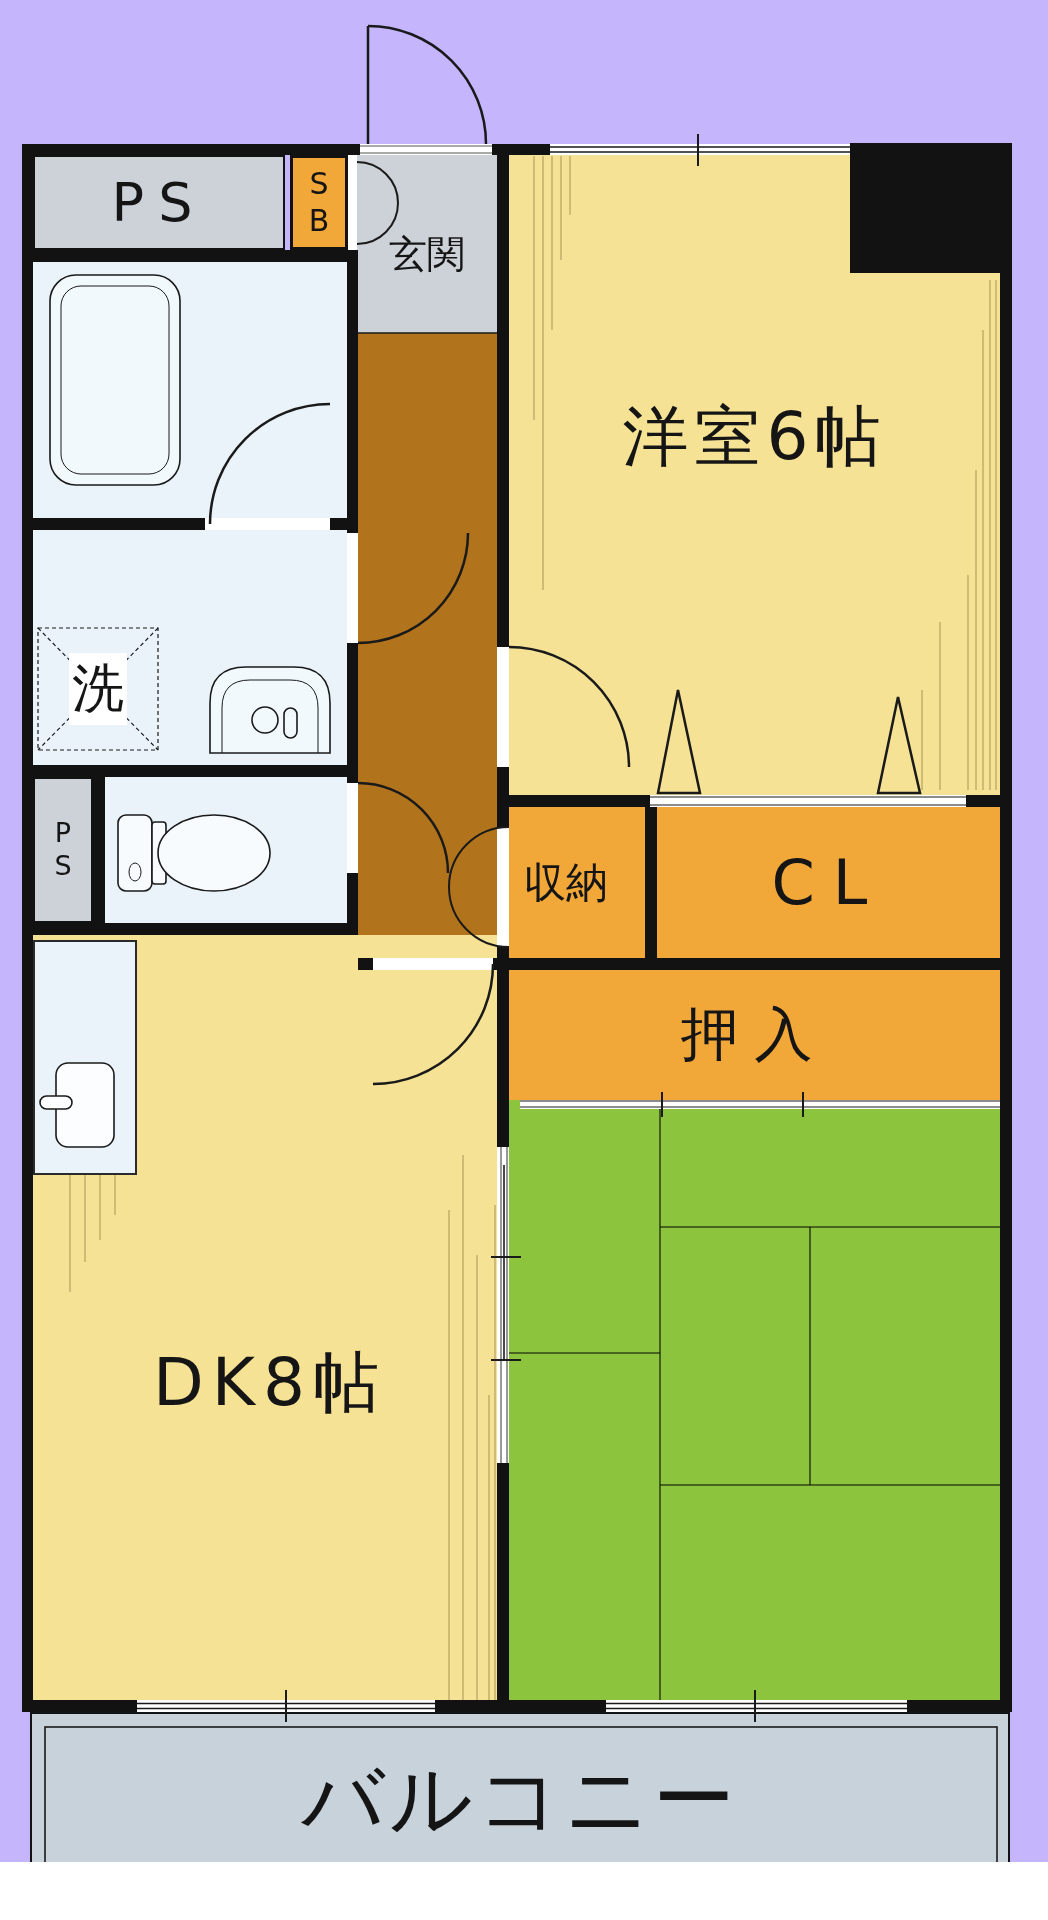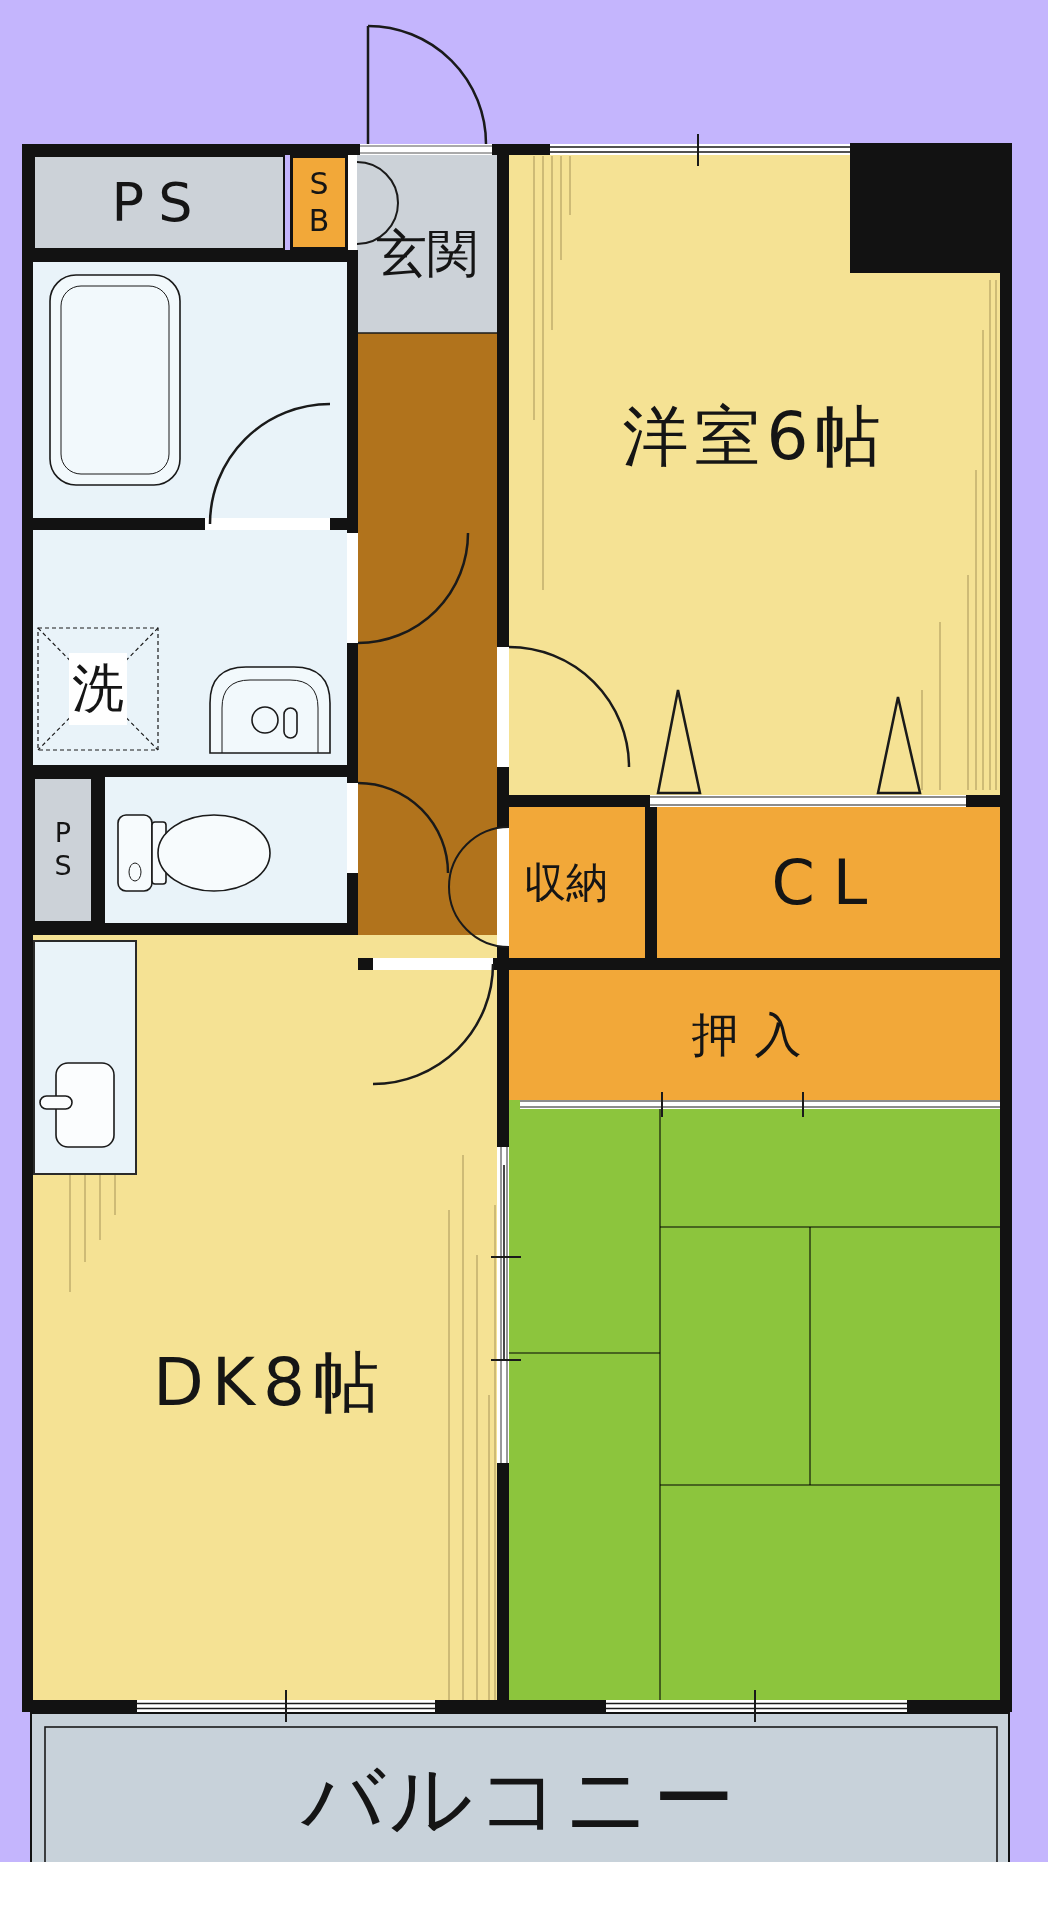--- a/index.html
+++ b/index.html
@@ -184,25 +184,25 @@
 
       <g stroke-width="1.6">
         <rect x="56" y="1063" width="58" height="84" rx="12" fill="#fbfdfe"></rect>
         <rect x="40" y="1096" width="32" height="13" rx="6.5" fill="#fbfdfe"></rect>
       </g>
     </g>
   </svg>
 
   <div class="lbl" style="left:33px;top:155px;width:252px;height:95px;font-size:54px;letter-spacing:14px;">PS</div>
   <div class="lbl vert" style="left:290px;top:155px;width:58px;height:95px;font-size:30px;">SB</div>
-  <div class="lbl" style="left:357px;top:165px;width:140px;height:178px;font-size:51px;">玄関</div>
+  <div class="lbl" style="left:357px;top:165px;width:140px;height:178px;font-size:38px;">玄関</div>
   <div class="lbl" style="left:509px;top:392px;width:491px;height:90px;font-size:66px;letter-spacing:6px;">洋室6帖</div>
   <div class="lbl" style="left:38px;top:628px;width:120px;height:122px;font-size:52px;">
       <span style="background:#ffffff;padding:1px 3px;">洗</span>
     </div>
   <div class="lbl vert" style="left:33px;top:777px;width:60px;height:146px;font-size:27px;">PS</div>
   <div class="lbl" style="left:498px;top:807px;width:136px;height:151px;font-size:42px;">収納</div>
   <div class="lbl" style="left:657px;top:807px;width:343px;height:151px;font-size:62px;letter-spacing:18px;text-align:right;">CL</div>
-  <div class="lbl" style="left:497px;top:970px;width:515px;height:130px;font-size:47px;letter-spacing:16px;text-align:center;">押入</div>
+  <div class="lbl" style="left:497px;top:970px;width:515px;height:130px;font-size:58px;letter-spacing:16px;text-align:center;">押入</div>
   <div class="lbl" style="left:50px;top:1338px;width:440px;height:90px;font-size:66px;letter-spacing:8px;text-align:right;">DK8帖</div>
   <div class="lbl" style="left:30px;top:1750px;width:980px;height:100px;font-size:82px;letter-spacing:4px;">バルコニー</div>
 
 </div>
 
 </body></html>

